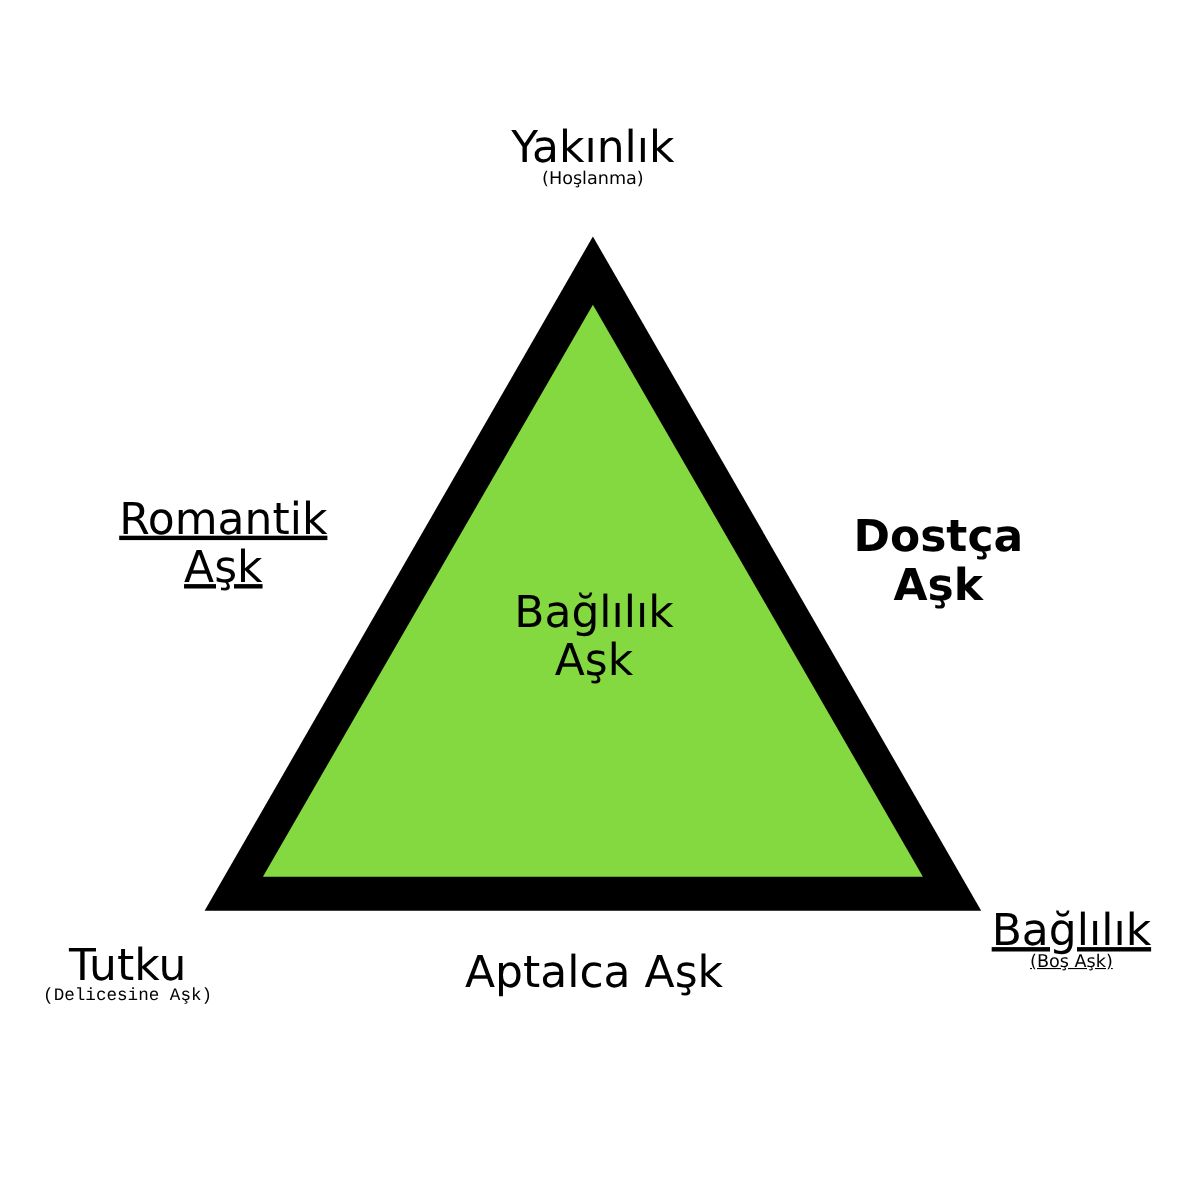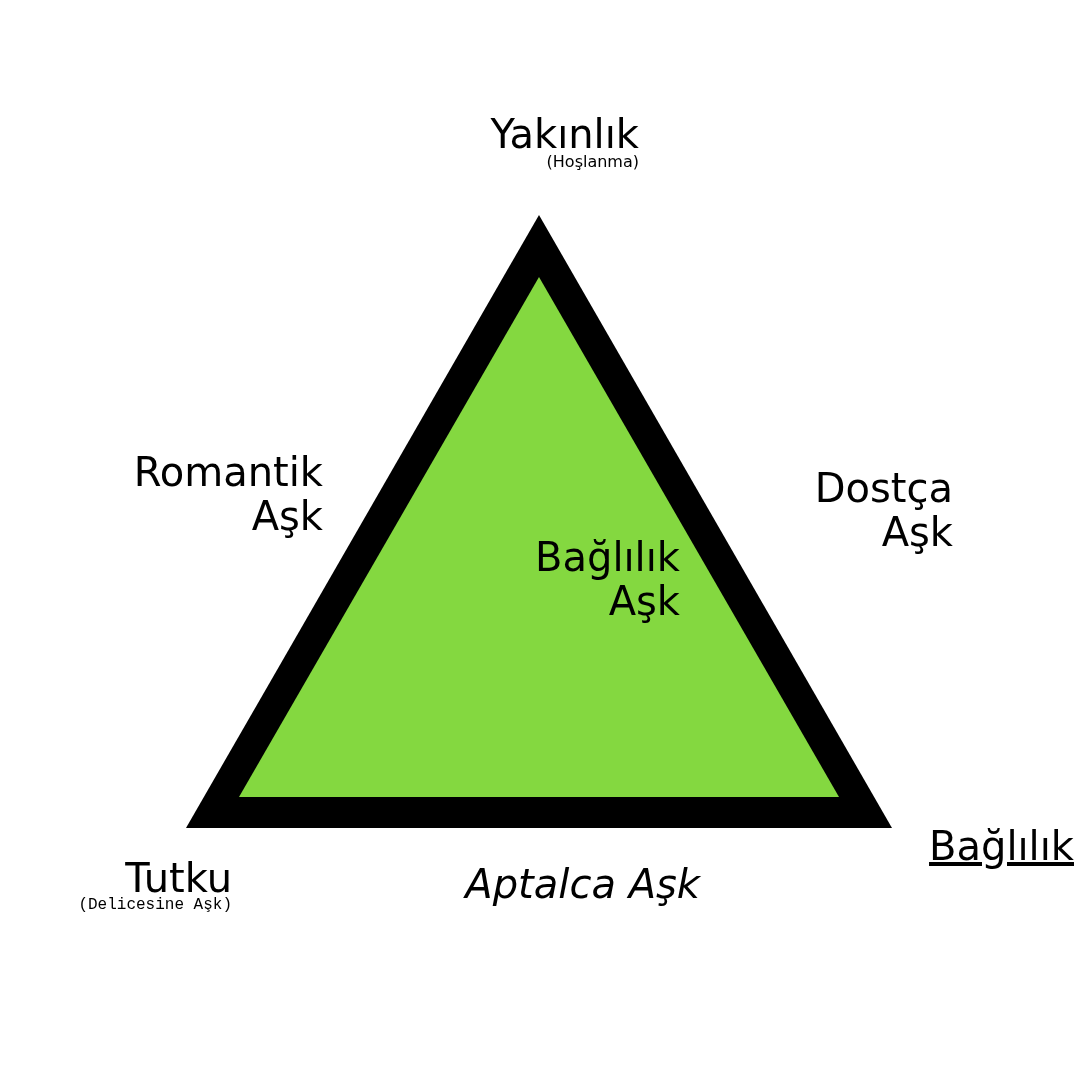--- a/index.html
+++ b/index.html
@@ -1,18 +1,18 @@
 <!DOCTYPE html>
 <html><head>
 <meta charset="utf-8">
 <style>
   html,body{margin:0;padding:0;background:#fff;}
   body{width:1080px;height:1080px;position:relative;overflow:hidden;font-family:"DejaVu Sans",sans-serif;color:#000;}
   svg.tri{position:absolute;left:0;top:0;}
-  .lbl{position:absolute;text-align:right;white-space:nowrap;line-height:1.2;}
+  .lbl{position:absolute;text-align:center;white-space:nowrap;line-height:1.2;}
   .big{font-size:40px;}
   .small{font-size:16px;}
 </style>
 </head>
 <body>
 
 <svg class="tri" width="1080" height="1080">
   <polygon points="539,215 186,828 892,828" fill="#000"></polygon>
   <polygon points="539,277 239,797 839,797" fill="#84d840"></polygon>
 </svg>
@@ -22,30 +22,31 @@
   <div class="small" style="margin-top:-6px;">(Hoşlanma)</div>
 </div>
 
 <div class="lbl" style="left:0px;top:854px;width:232px;">
   <div class="big">Tutku</div>
   <div class="small" style="margin-top:-6px;font-family:Liberation Mono, monospace;">(Delicesine Aşk)</div>
 </div>
 
 <div class="lbl" style="left:874px;top:822px;width:200px;text-decoration:underline;">
   <div class="big">Bağlılık</div>
+  <div class="small" style="margin-top:-6px;">(Boş Aşk)</div>
 </div>
 
-<div class="lbl big" style="left:83px;top:448px;width:240px;">
+<div class="lbl big" style="left:83px;top:448px;width:240px;text-decoration:underline;">
   <div>Romantik</div>
   <div style="margin-top:-4px;">Aşk</div>
 </div>
 
-<div class="lbl big" style="left:753px;top:464px;width:200px;">
+<div class="lbl big" style="left:753px;top:464px;width:200px;font-weight:bold;">
   <div>Dostça</div>
   <div style="margin-top:-4px;">Aşk</div>
 </div>
 
-<div class="lbl big" style="left:380px;top:860px;width:320px;font-style:italic;">Aptalca Aşk</div>
+<div class="lbl big" style="left:380px;top:860px;width:320px;">Aptalca Aşk</div>
 
 <div class="lbl big" style="left:400px;top:533px;width:280px;">
   <div>Bağlılık</div>
   <div style="margin-top:-4px;">Aşk</div>
 </div>
 
 </body></html>

